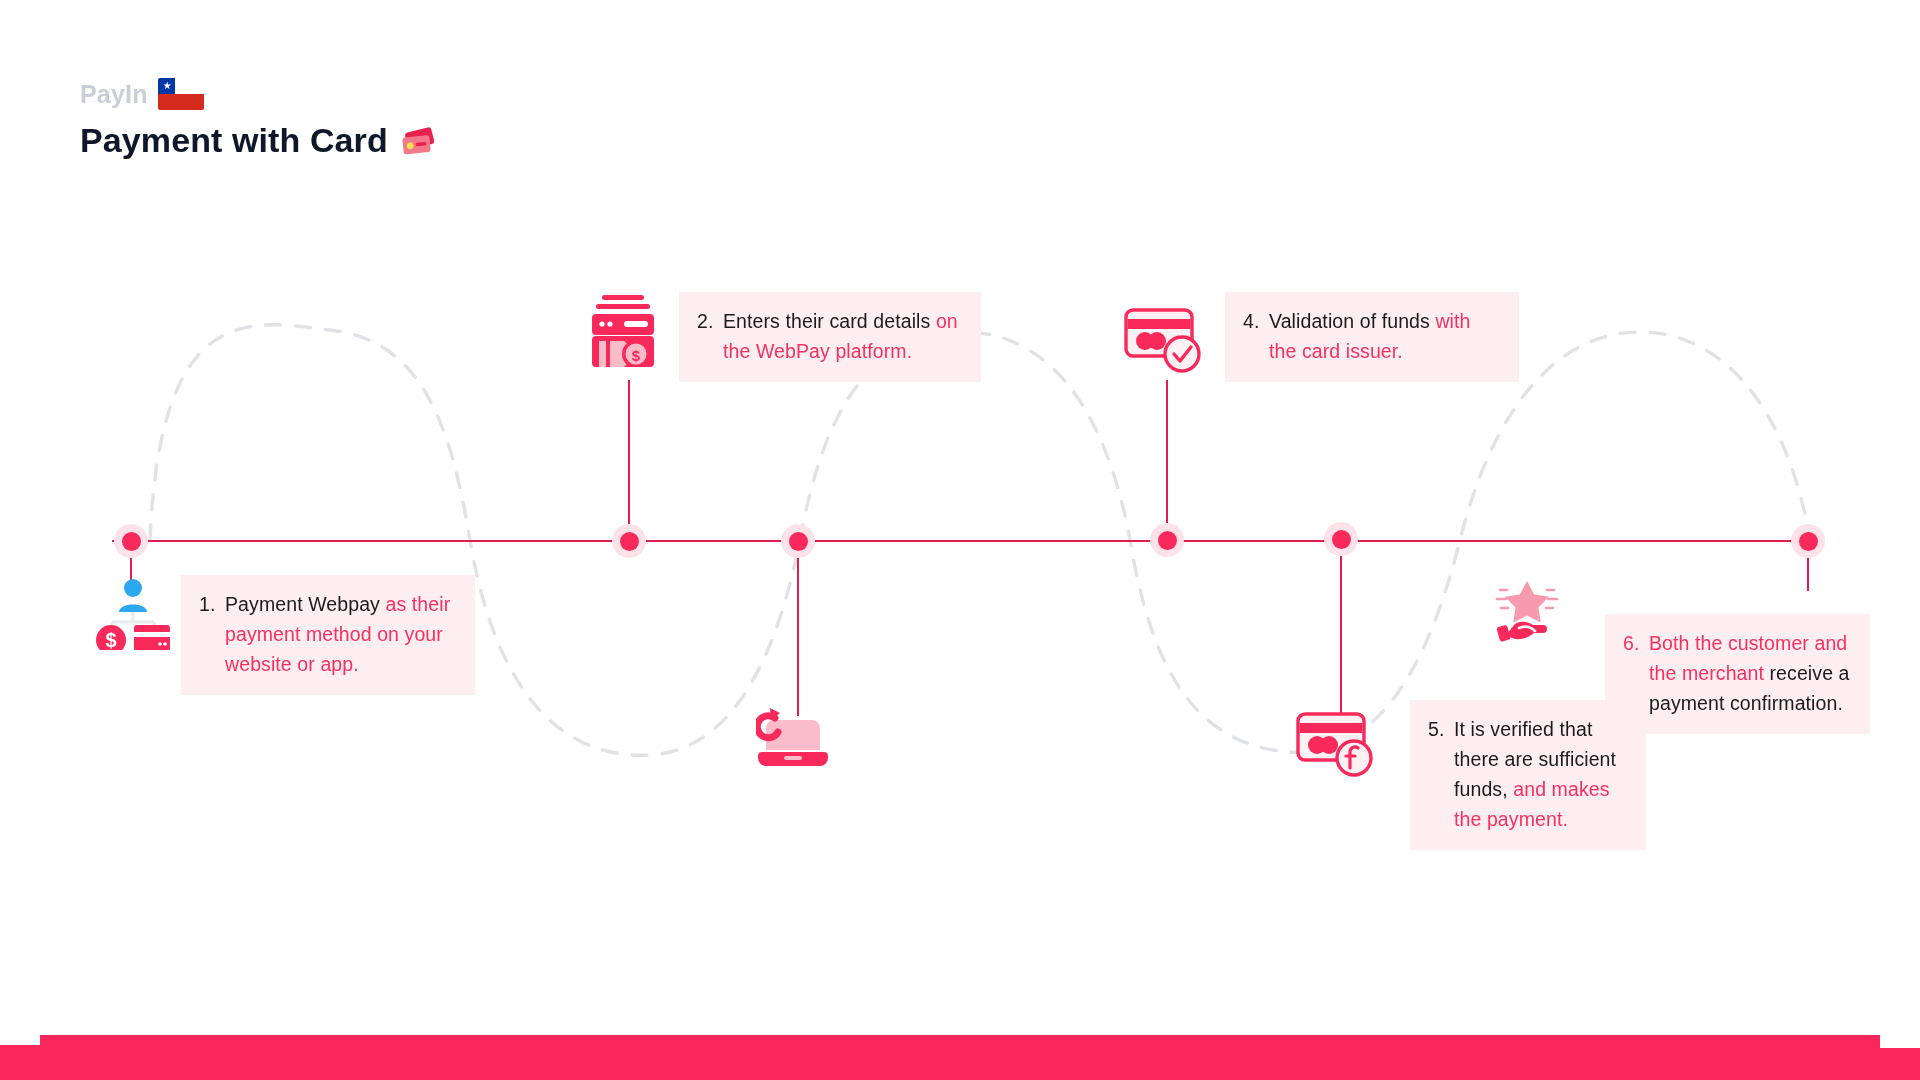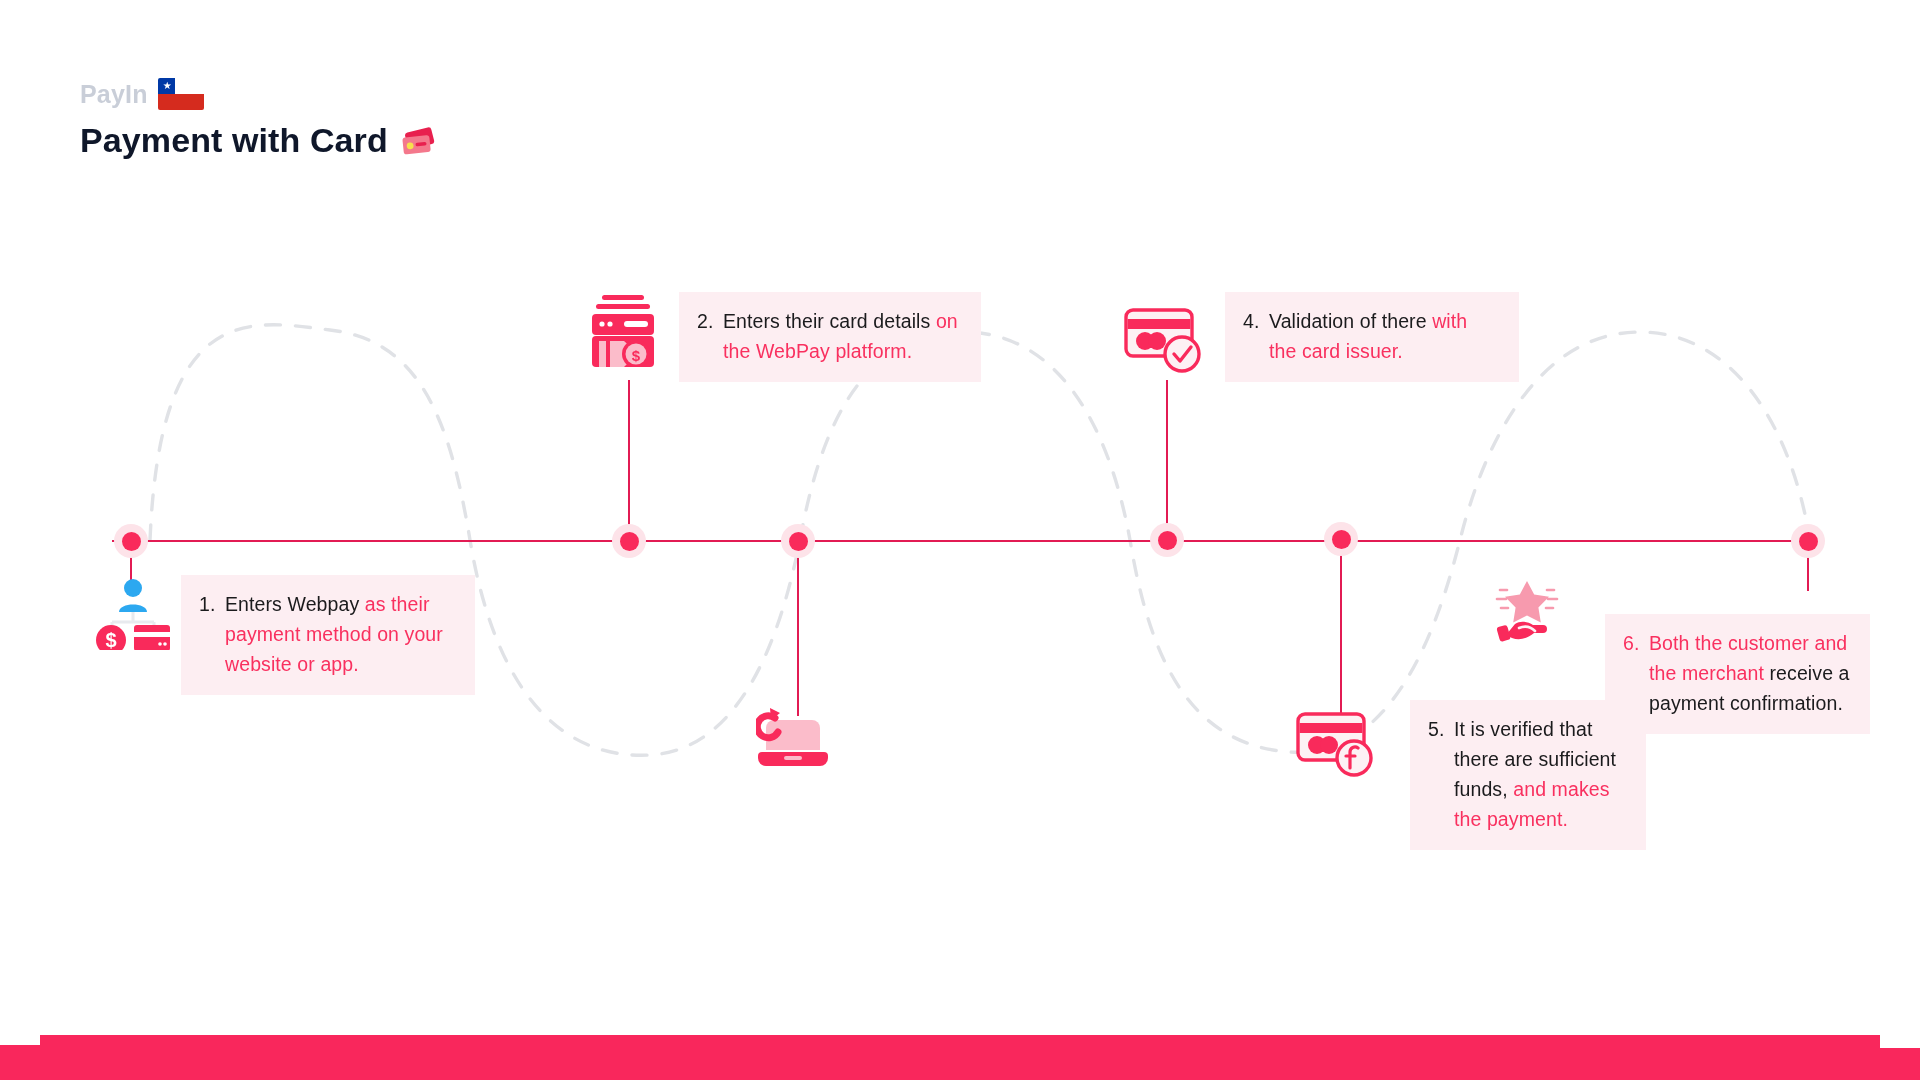--- a/index.html
+++ b/index.html
@@ -224,30 +224,30 @@
           <path d="M68 21 h-9"></path>
           <path d="M64 30 h-7"></path>
       </g>
       <path d="M26 46 c6 -4 13 -2 18 1 h10 a4 4 0 0 1 0 8 h-9 c-6 5 -14 8 -22 5 l-6 -3 z" fill="#f92a5b"></path>
       <path d="M30 50 c7 -3 12 -1 16 3" fill="none" stroke="#fdf1f4" stroke-width="2.6" stroke-linecap="round"></path>
       <rect x="9" y="48" width="11" height="15" rx="3" transform="rotate(-16 14 55)" fill="#f92a5b"></rect>
     </svg>
   </div>
 
   <div class="callout" style="left: 181px; top: 575px; width: 294px; text-indent: 0px; padding-left: 44px;">
-    <span class="num dark" style="margin-left: -26px; width: 26px;">1.</span><span class="dark">Enters Webpay </span><span class="pink">as their payment method on your website or app.</span>
+    <span class="num dark" style="margin-left: -26px; width: 26px;">1.</span><span class="dark">Payment Webpay </span><span class="pink">as their payment method on your website or app.</span>
   </div>
 
   <div class="callout" style="left: 679px; top: 292px; width: 302px; text-indent: 0px; padding-left: 44px;">
     <span class="num dark" style="margin-left: -26px; width: 26px;">2.</span><span class="dark">Enters their card details </span><span class="pink">on the WebPay platform.</span>
   </div>
 
 
   <div class="callout" style="left: 1225px; top: 292px; width: 294px; text-indent: 0px; padding-left: 44px;">
-    <span class="num dark" style="margin-left: -26px; width: 26px;">4.</span><span class="dark">Validation of there </span><span class="pink">with the card issuer.</span>
+    <span class="num dark" style="margin-left: -26px; width: 26px;">4.</span><span class="dark">Validation of funds </span><span class="pink">with the card issuer.</span>
   </div>
 
   <div class="callout" style="left: 1394px; top: 700px; width: 236px; text-indent: 0px; padding-left: 44px; margin-left: 16px;">
     <span class="num dark" style="margin-left: -26px; width: 26px;">5.</span><span class="dark">It is verified that there are sufficient funds, </span><span class="pink">and makes the payment.</span>
   </div>
 
   <div class="callout" style="left: 1605px; top: 570px; width: 265px; text-indent: 0px; padding-left: 44px; margin-top: 44px;">
     <span class="num pink" style="margin-left: -26px; width: 26px;">6.</span><span class="pink">Both the customer and the merchant </span><span class="dark">receive a payment confirmation.</span>
   </div>
 

